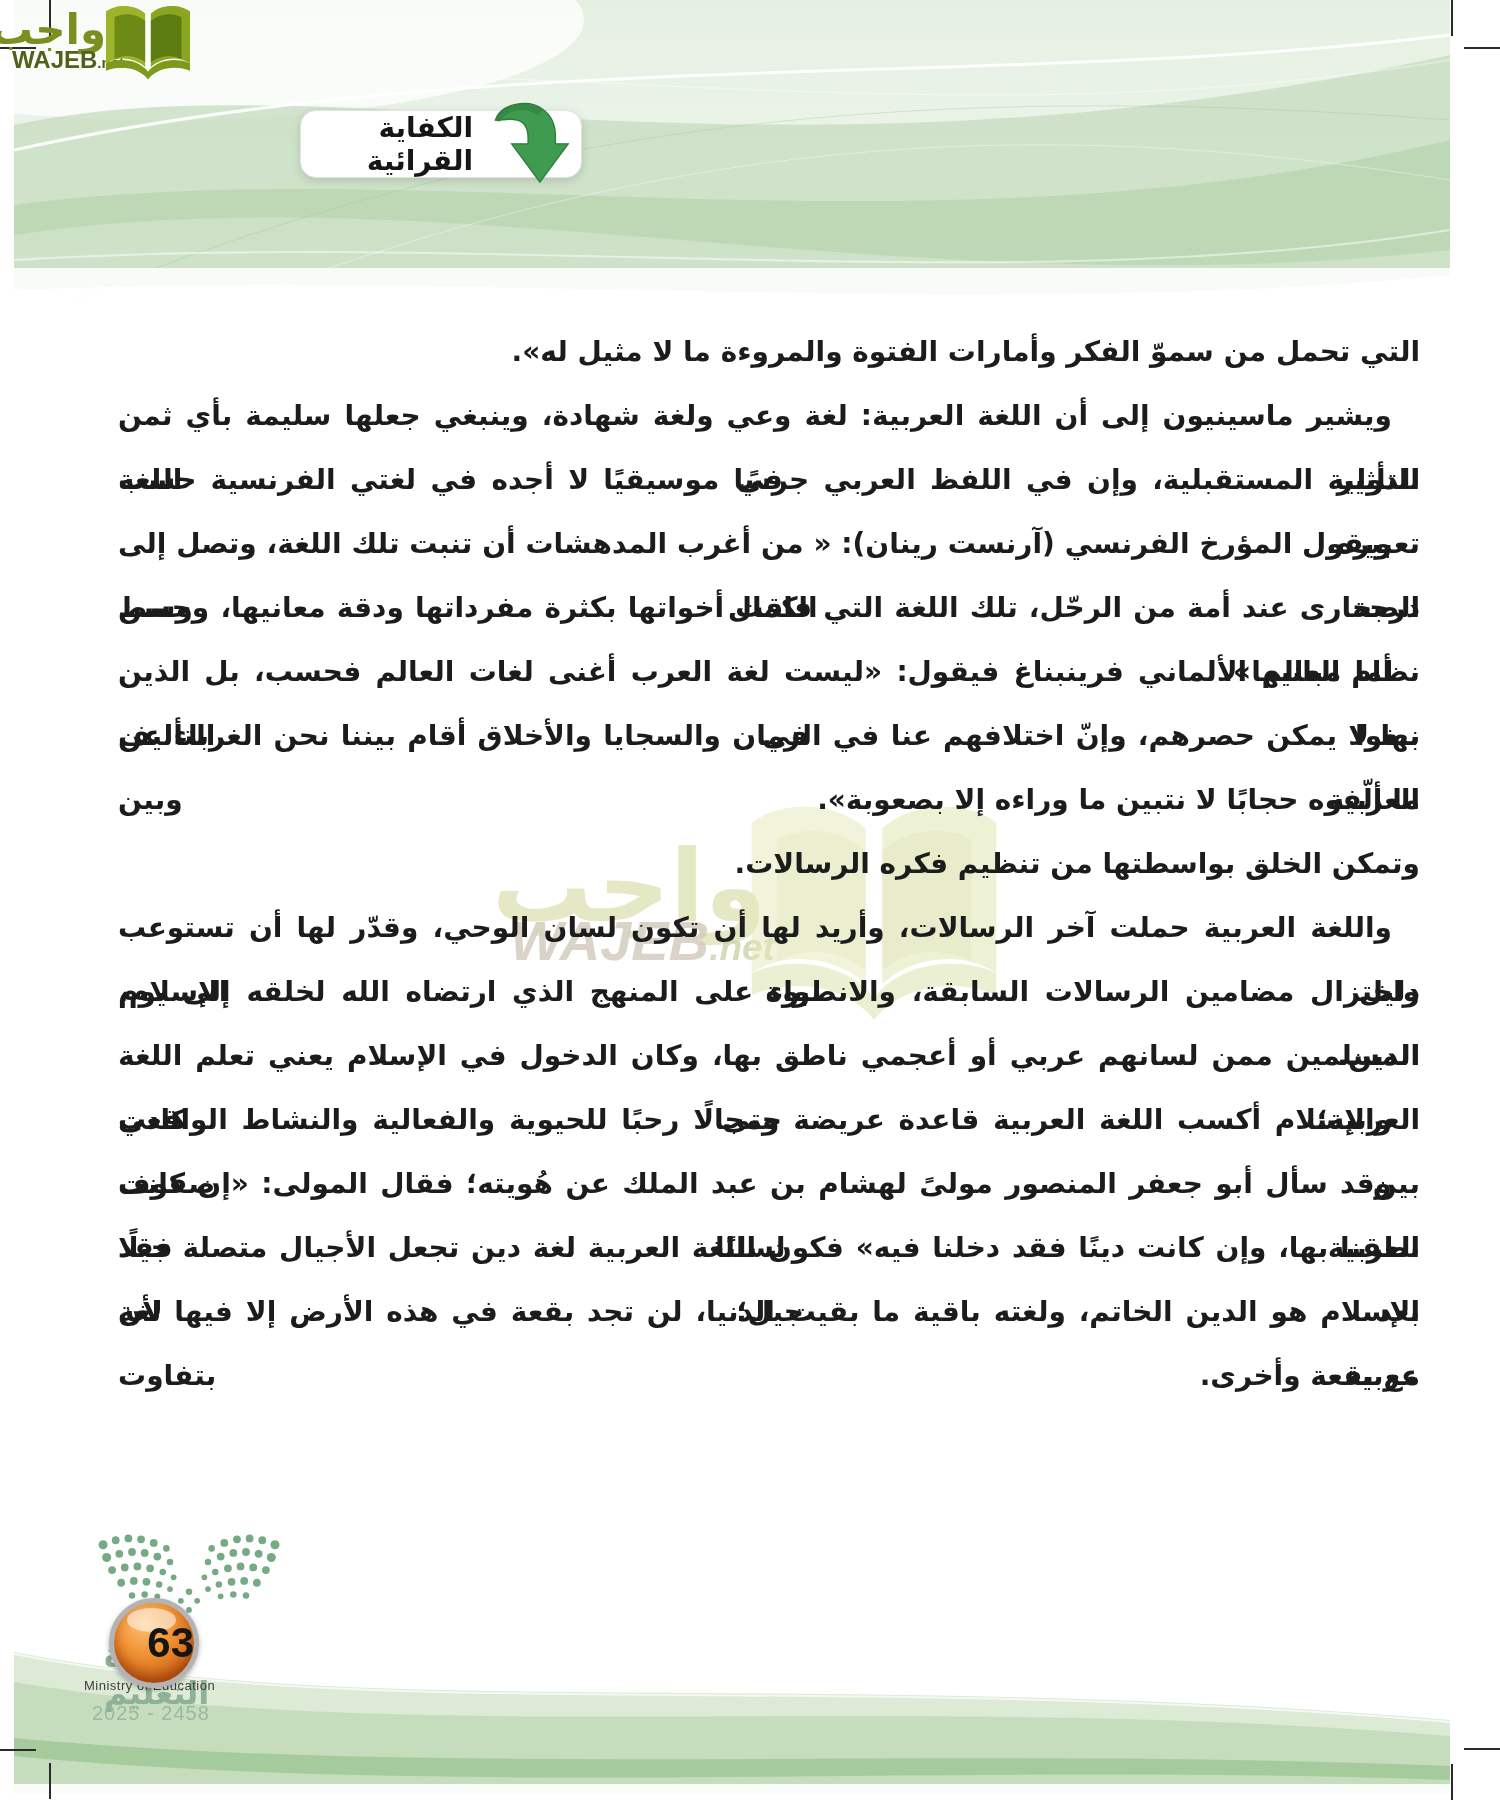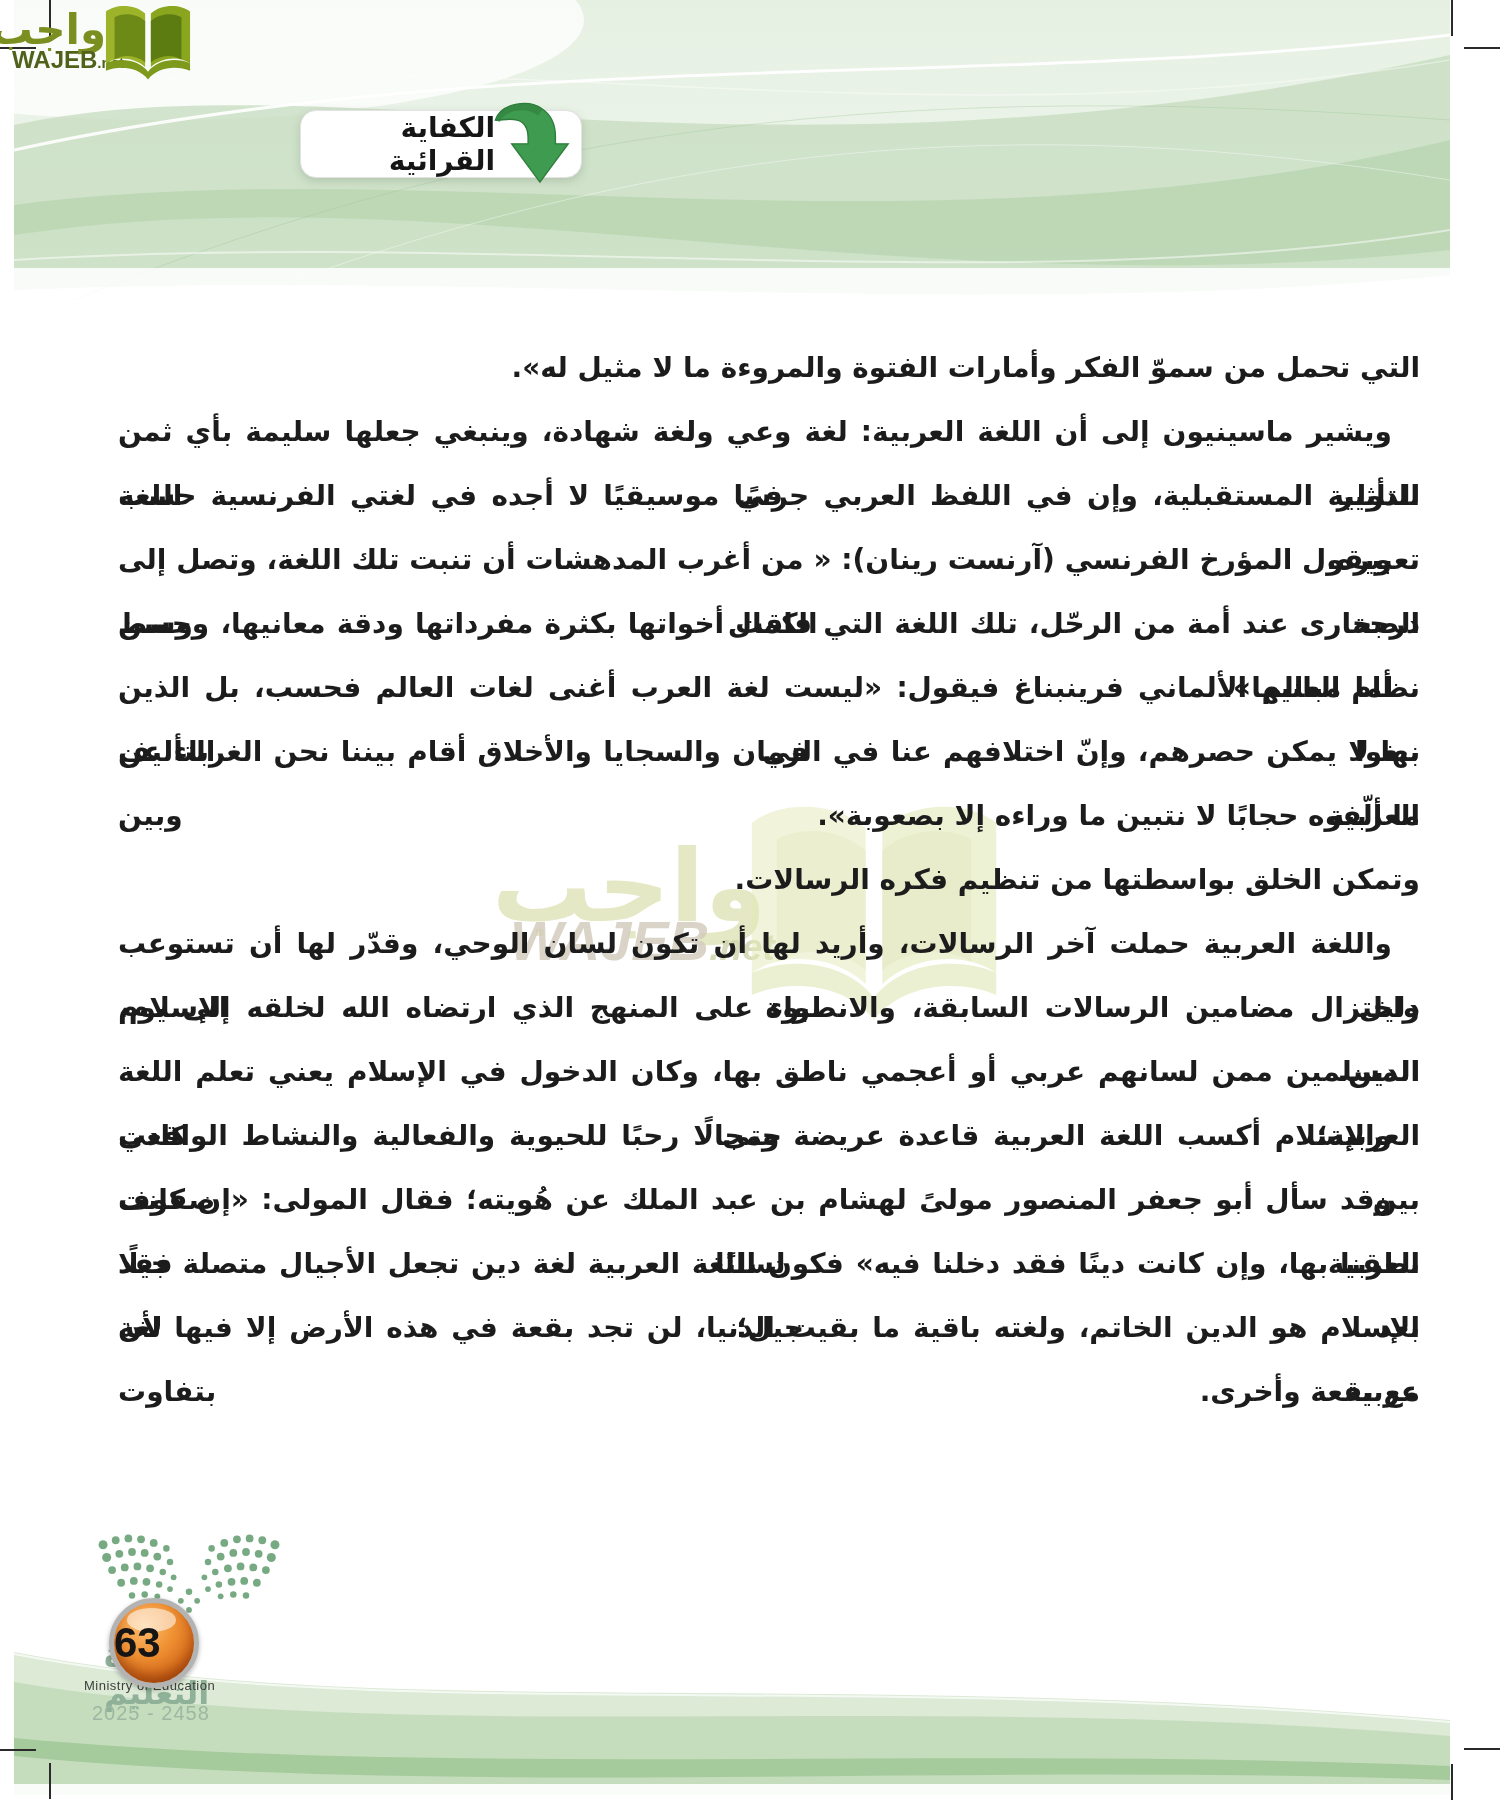--- a/index.html
+++ b/index.html
@@ -20,53 +20,53 @@
   .wajeb-ar{position:absolute;right:92px;top:6px;width:96px;text-align:left;
     font-size:42px;font-weight:bold;color:#7b8f20;direction:rtl;line-height:44px;}
   .wajeb-en{position:absolute;left:4px;top:44px;font-weight:bold;color:#4f611a;
     font-size:24px;letter-spacing:0px;font-family:"Liberation Sans",sans-serif;}
   .wajeb-en .suffix{font-size:15px;}
   .wajeb-book{position:absolute;left:92px;top:0px;}
 
   
   .badge{position:absolute;left:300px;top:110px;width:282px;height:68px;background:#ffffff;
     border-radius:16px;border:1px solid #e3e3e3;box-shadow:0 3px 8px rgba(90,110,90,.25);
-    z-index:3;display:flex;align-items:center;justify-content:center;padding-right:86px;box-sizing:border-box;}
+    z-index:3;display:flex;align-items:center;justify-content:center;padding-right:108px;box-sizing:border-box;}
   .badge-label{font-size:28px;font-weight:bold;color:#161616;direction:rtl;}
   .badge-arrow{position:absolute;left:488px;top:92px;z-index:4;}
 
   
   .wm{position:absolute;z-index:0;}
   .wm-ar{left:478px;top:828px;font-size:100px;font-weight:bold;color:#d4da9e;opacity:.6;direction:rtl;}
   .wm-en{left:496px;top:908px;font-size:56px;font-weight:bold;color:#d2cabb;opacity:.8;
     font-family:"Liberation Sans",sans-serif;font-style:italic;}
   .wm-en .suffix{font-size:37px;color:#cfd3a8;}
   .wm-book{left:700px;top:795px;opacity:.5;}
 
   
-  .article{position:absolute;left:104px;top:336px;width:1302px;z-index:1;direction:rtl;}
+  .article{position:absolute;left:104px;top:320px;width:1302px;z-index:1;direction:rtl;}
   .tline{height:64px;line-height:64px;font-size:28px;font-weight:bold;color:#1c1c1c;
     text-align:justify;text-align-last:justify;white-space:nowrap0;}
   .tline.first{text-indent:28px;}
   .tline.last{text-align-last:right;}
 
   
   .ministry-dots{position:absolute;left:80px;top:1528px;z-index:1;}
   .ministry-ar{position:absolute;left:90px;top:1636px;width:182px;text-align:left;
     font-size:32px;font-weight:bold;color:#8fb197;direction:rtl;z-index:1;}
   .ministry-en{position:absolute;left:70px;top:1678px;font-size:13px;color:#404040;z-index:1;
     font-family:"Liberation Sans",sans-serif;letter-spacing:.5px;}
   .edition{position:absolute;left:78px;top:1702px;font-size:20px;color:#9cb8a3;z-index:1;
     font-family:"Liberation Sans",sans-serif;letter-spacing:1px;}
 
   
   .ball{position:absolute;left:95px;top:1598px;width:80px;height:80px;border-radius:50%;
     border:5px solid #b3b3b3;box-shadow:0 2px 5px rgba(0,0,0,.3), inset 0 -8px 12px rgba(120,40,0,.5);
     background:radial-gradient(circle at 38% 28%, #ffbe72 0%, #f09234 38%, #d96f1d 68%, #a34a10 100%);
-    z-index:2;display:flex;align-items:center;justify-content:flex-start;}
+    z-index:2;display:flex;align-items:center;justify-content:flex-end;}
   .ball::after{content:"";position:absolute;left:16%;top:6%;width:62%;height:30%;
     border-radius:50%;background:rgba(255,255,255,.55);}
   .ball-num{font-size:42px;font-weight:bold;color:#151515;font-family:"Liberation Sans",sans-serif;
     position:relative;z-index:1;}
 </style>
 </head>
 <body>
 
 <div class="page">
 

